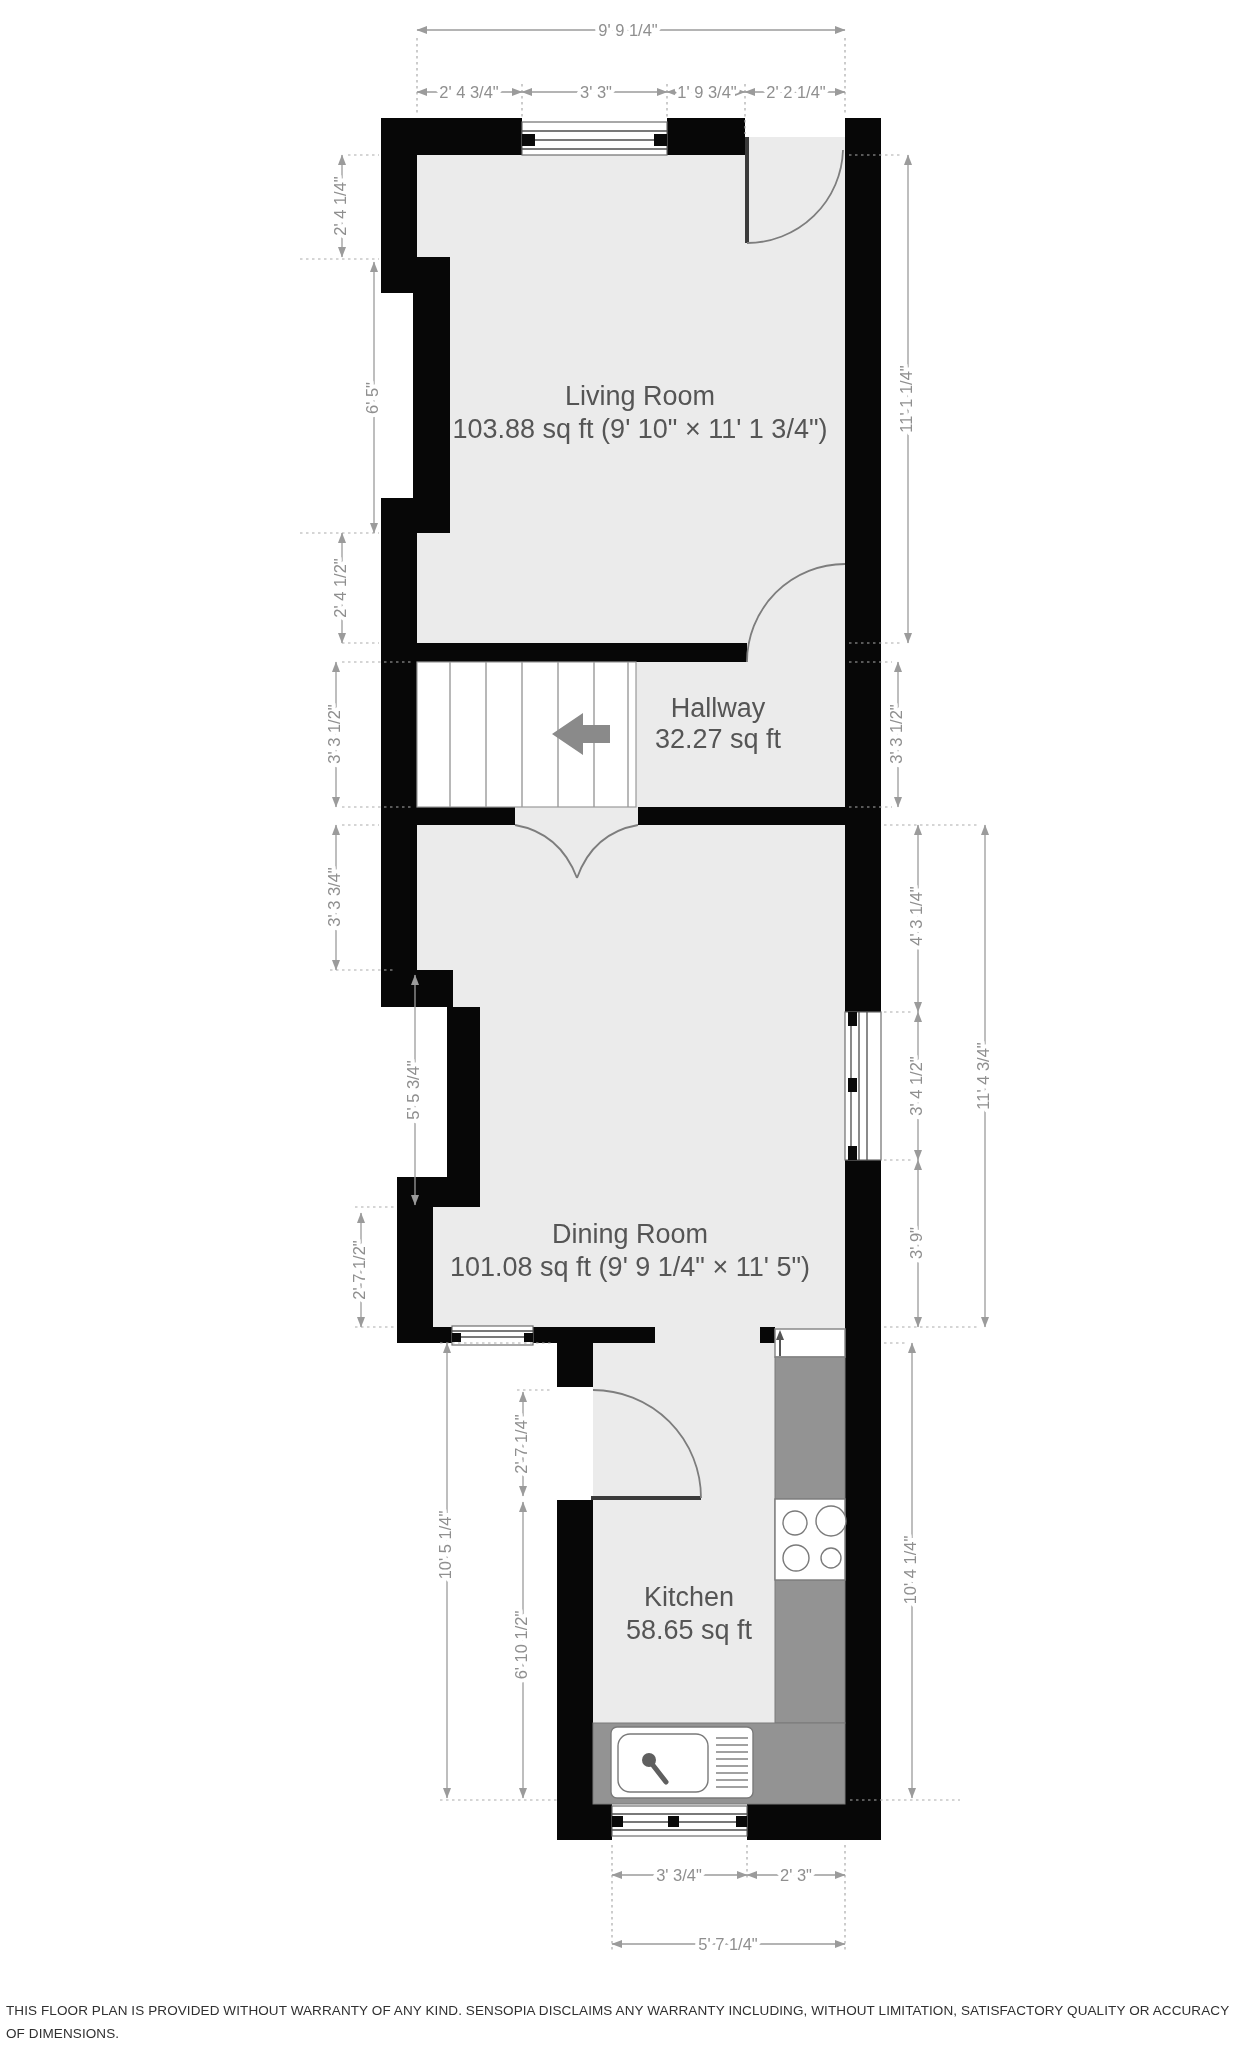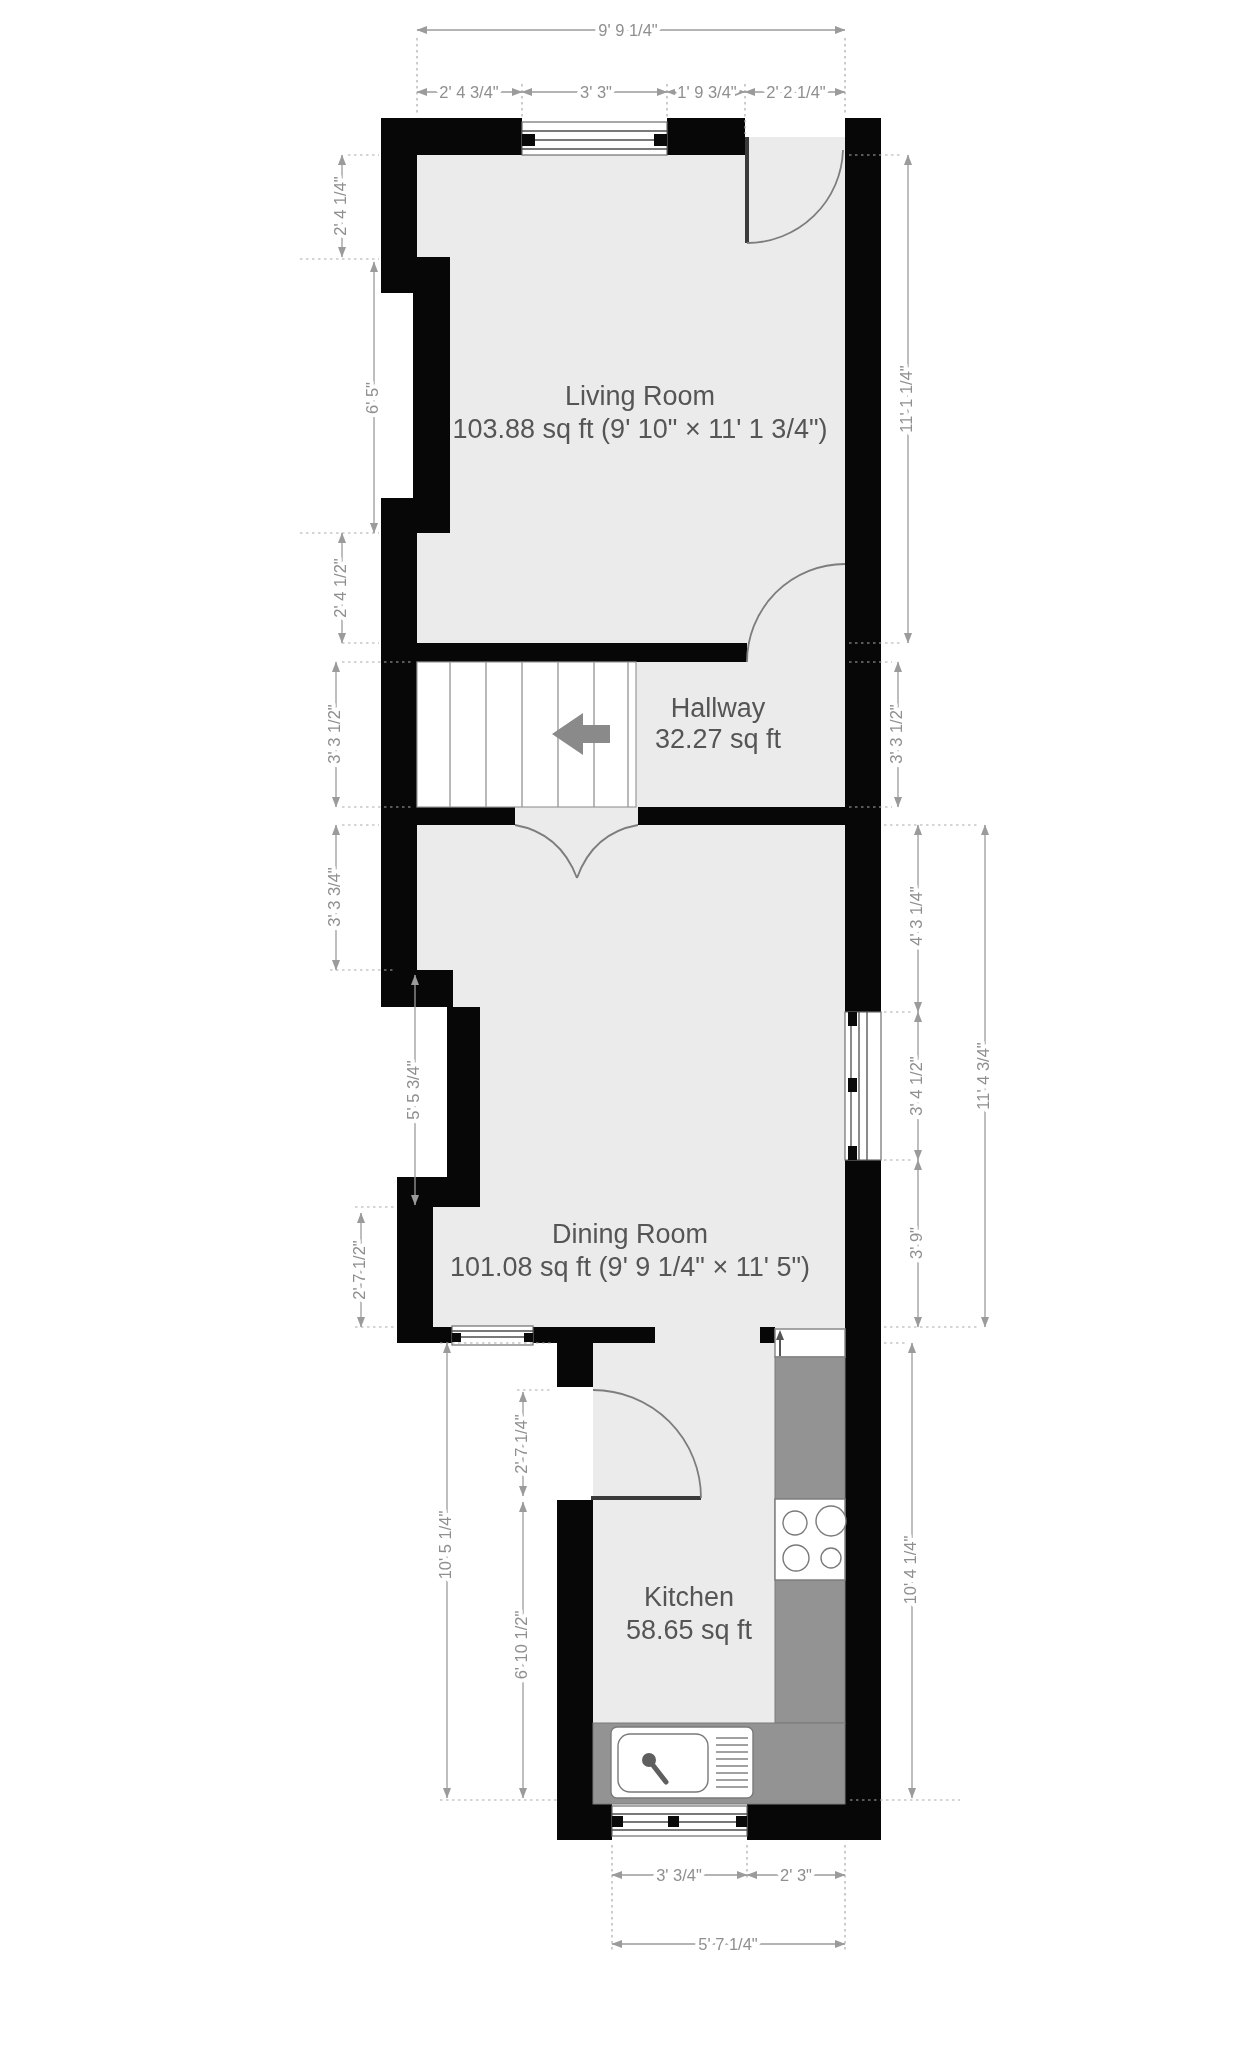--- a/index.html
+++ b/index.html
@@ -285,13 +285,14 @@
 
     <line class="dimline" x1="612" y1="1875" x2="747" y2="1875" marker-start="url(#dstart)" marker-end="url(#dend)"></line>
     <text class="dim" x="679" y="1875">3' 3/4"</text>
     <line class="dimline" x1="747" y1="1875" x2="845" y2="1875" marker-start="url(#dstart)" marker-end="url(#dend)"></line>
     <text class="dim" x="796" y="1875">2' 3"</text>
     <line class="dimline" x1="612" y1="1944" x2="845" y2="1944" marker-start="url(#dstart)" marker-end="url(#dend)"></line>
     <text class="dim" x="728" y="1944">5' 7 1/4"</text>
   </g>
 </svg>
 
+<div class="disclaimer">THIS FLOOR PLAN IS PROVIDED WITHOUT WARRANTY OF ANY KIND. SENSOPIA DISCLAIMS ANY WARRANTY INCLUDING, WITHOUT LIMITATION, SATISFACTORY QUALITY OR ACCURACY OF DIMENSIONS.</div>
 </div>
 
 </body></html>

